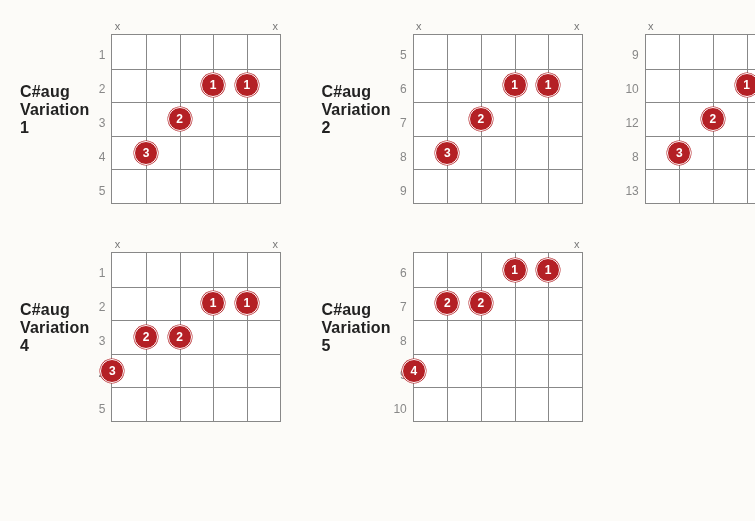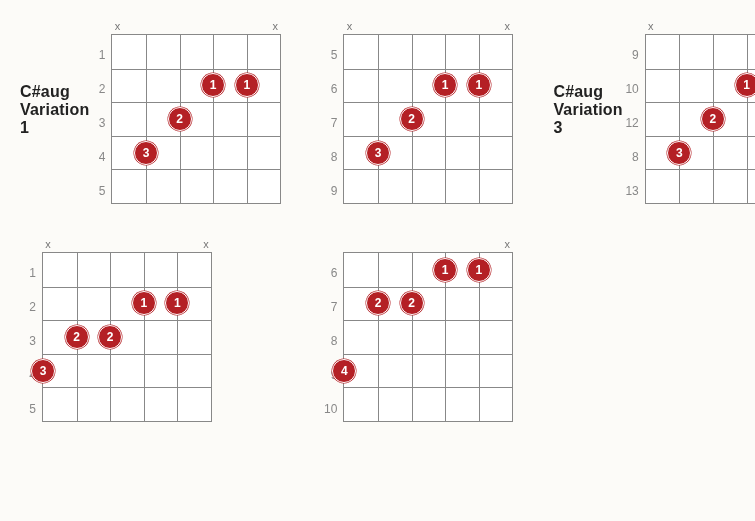--- a/index.html
+++ b/index.html
@@ -136,20 +136,21 @@
             <div class="vline" style="left: 134.4px;"></div>
             <div class="dot" style="left: 100.8px; top: 50.4px;">1</div>
             <div class="dot" style="left: 134.4px; top: 50.4px;">1</div>
             <div class="dot" style="left: 67.2px; top: 84px;">2</div>
             <div class="dot" style="left: 33.6px; top: 117.6px;">3</div>
           </div>
         </div>
       </div>
     </div>
     <div class="chord-card">
+      <div class="chord-title">C#aug Variation 2</div>
       <div class="diagram-area">
         <div class="fret-labels">
           <span>5</span>
           <span>6</span>
           <span>7</span>
           <span>8</span>
           <span>9</span>
         </div>
         <div class="board-wrap">
           <div class="mute-row">
@@ -171,21 +172,20 @@
             <div class="vline" style="left: 134.4px;"></div>
             <div class="dot" style="left: 100.8px; top: 50.4px;">1</div>
             <div class="dot" style="left: 134.4px; top: 50.4px;">1</div>
             <div class="dot" style="left: 67.2px; top: 84px;">2</div>
             <div class="dot" style="left: 33.6px; top: 117.6px;">3</div>
           </div>
         </div>
       </div>
     </div>
     <div class="chord-card">
-      <div class="chord-title">C#aug Variation 3</div>
       <div class="diagram-area">
         <div class="fret-labels">
           <span>9</span>
           <span>10</span>
           <span>12</span>
           <span>8</span>
           <span>13</span>
         </div>
         <div class="board-wrap">
           <div class="mute-row">
@@ -207,20 +207,21 @@
             <div class="vline" style="left: 134.4px;"></div>
             <div class="dot" style="left: 100.8px; top: 50.4px;">1</div>
             <div class="dot" style="left: 134.4px; top: 50.4px;">1</div>
             <div class="dot" style="left: 67.2px; top: 84px;">2</div>
             <div class="dot" style="left: 33.6px; top: 117.6px;">3</div>
           </div>
         </div>
       </div>
     </div>
     <div class="chord-card">
+      <div class="chord-title">C#aug Variation 4</div>
       <div class="diagram-area">
         <div class="fret-labels">
           <span>1</span>
           <span>2</span>
           <span>3</span>
           <span>4</span>
           <span>5</span>
         </div>
         <div class="board-wrap">
           <div class="mute-row">
@@ -243,20 +244,21 @@
             <div class="dot" style="left: 100.8px; top: 50.4px;">1</div>
             <div class="dot" style="left: 134.4px; top: 50.4px;">1</div>
             <div class="dot" style="left: 33.6px; top: 84px;">2</div>
             <div class="dot" style="left: 67.2px; top: 84px;">2</div>
             <div class="dot" style="left: 0px; top: 117.6px;">3</div>
           </div>
         </div>
       </div>
     </div>
     <div class="chord-card">
+      <div class="chord-title">C#aug Variation 5</div>
       <div class="diagram-area">
         <div class="fret-labels">
           <span>6</span>
           <span>7</span>
           <span>8</span>
           <span>9</span>
           <span>10</span>
         </div>
         <div class="board-wrap">
           <div class="mute-row">

